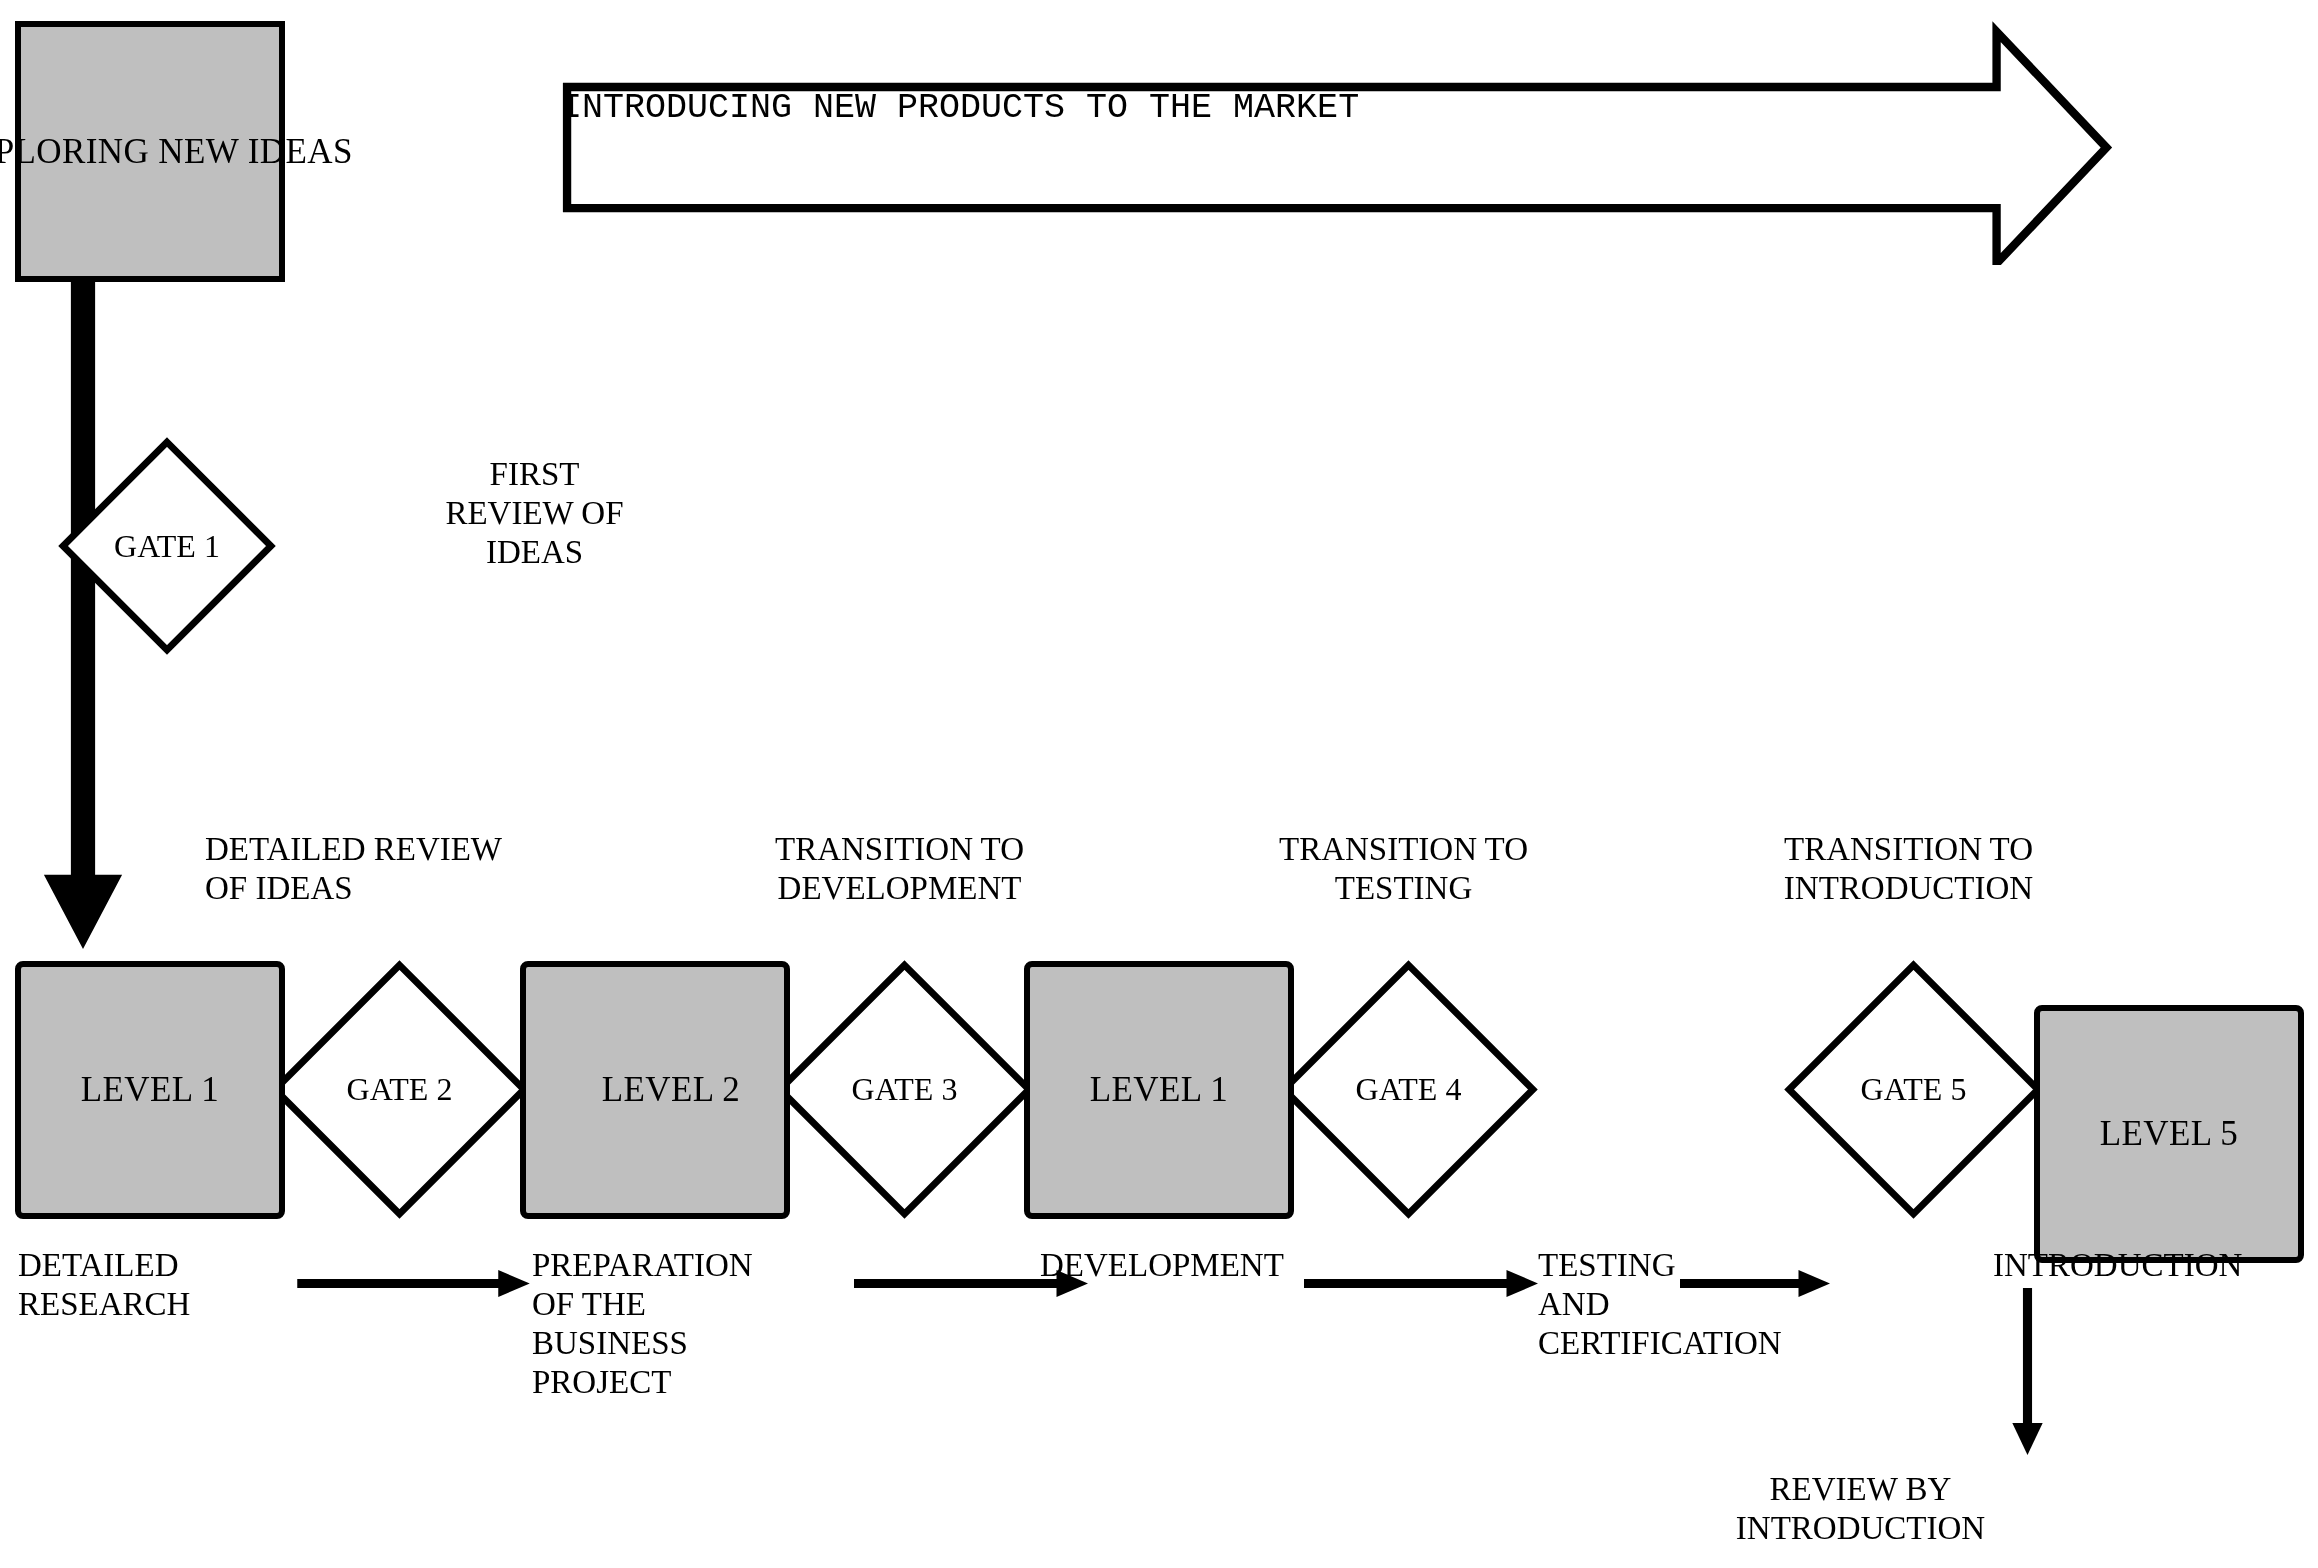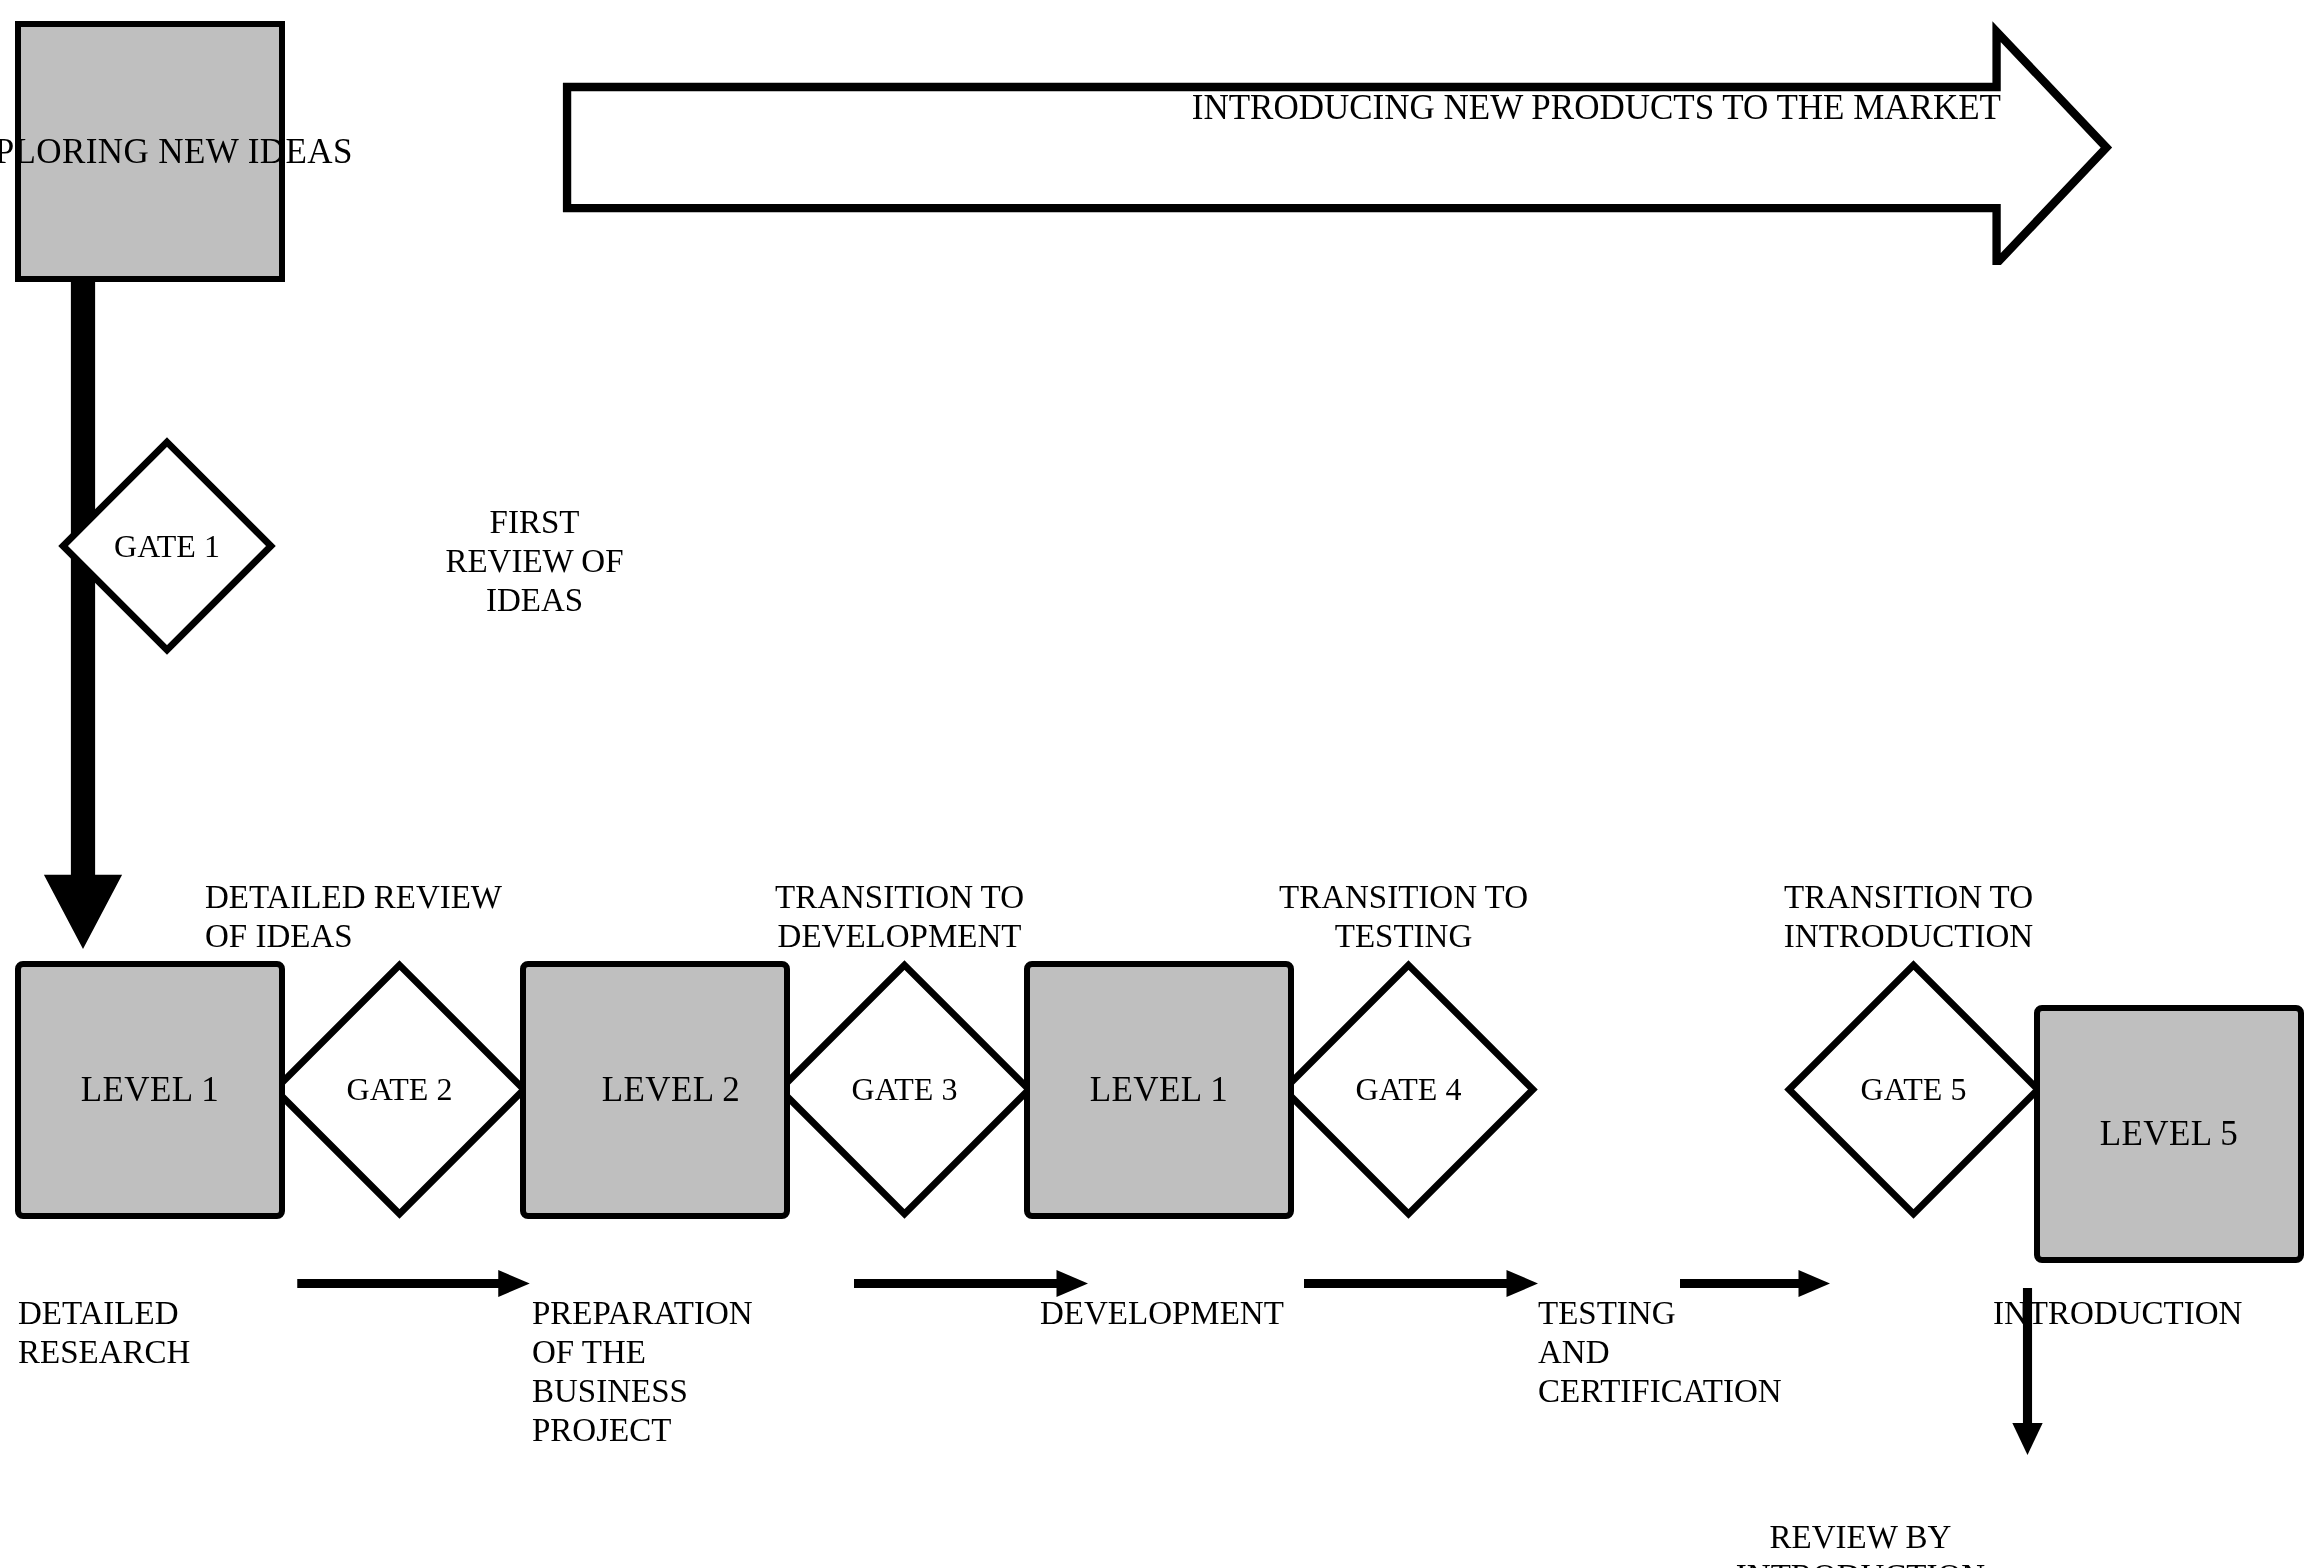--- a/index.html
+++ b/index.html
@@ -92,33 +92,33 @@
     top: 15px;
     width: 1553px;
     height: 250px;
     z-index: 3;
   }
   #arrow-introducing .banner-label {
     position: absolute;
     left: 0;
     top: 73px;
     width: 1440px;
-    text-align: right;
+    text-align: left;
     font-size: 35px;
     white-space: nowrap;
+    font-family: Liberation Mono, monospace;
   }
 
   
   .note {
     position: absolute;
     font-size: 33px;
     line-height: 1.18;
     white-space: pre-line;
     z-index: 6;
-    margin-top: 48px;
   }
   .note.center { text-align: center; }
   .note.left   { text-align: left; }
 
   #note-gate1     { left: 421px;  top: 455px;  width: 227px; }
   #note-gate2     { left: 205px;  top: 830px; width: 394px; }
   #note-gate3     { left: 733px;  top: 830px; width: 333px; }
   #note-gate4     { left: 1237px; top: 830px; width: 333px; }
   #note-gate5     { left: 1742px; top: 830px; width: 333px; }
 

